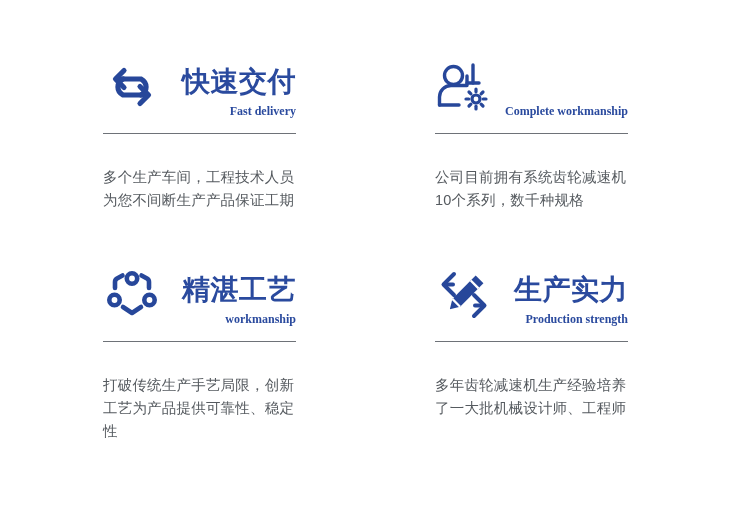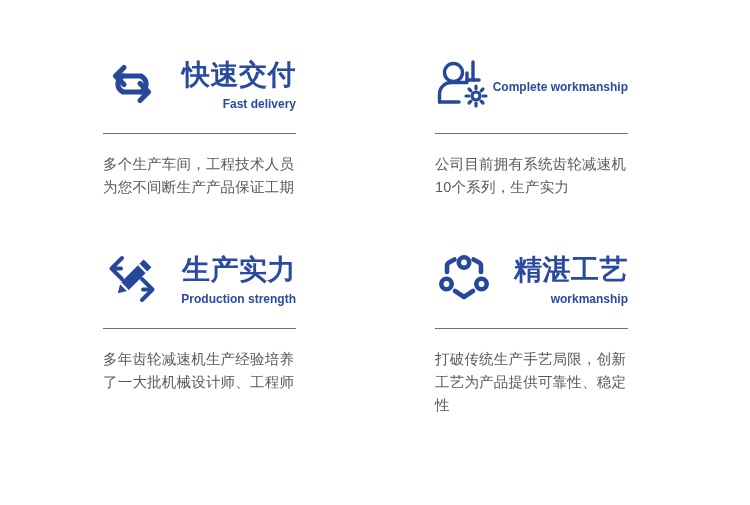--- a/index.html
+++ b/index.html
@@ -26,21 +26,21 @@
     grid-template-rows: auto auto;
     column-gap: 139px;
     row-gap: 44px;
   }
   .card {
     width: 193px;
     position: relative;
   }
   .card-head {
     display: flex;
-    align-items: center;
+    align-items: flex-end;
     justify-content: flex-start;
     height: 72px;
     margin-left: -2px;
   }
   .icon-wrap {
     width: 62px;
     height: 66px;
     flex: 0 0 62px;
     display: flex;
     align-items: center;
@@ -67,32 +67,33 @@
     letter-spacing: 0.5px;
     white-space: nowrap;
   }
   .title-en {
     font-size: 12px;
     line-height: 18px;
     font-weight: 600;
     color: #2a4a9e;
     margin-top: 4px;
     white-space: nowrap;
+    font-family: Liberation Serif, serif;
   }
   .divider {
     width: 193px;
     height: 1px;
     background: #6e7278;
     margin-top: 13px;
   }
   .body-text {
     font-size: 14.5px;
     line-height: 23px;
     color: #555a5f;
-    margin-top: 19px;
+    margin-top: 32px;
     letter-spacing: 0.2px;
     width: 205px;
   }
 </style>
 </head>
 <body>
 
 <div class="board">
   <div class="grid">
 
@@ -137,21 +138,42 @@
                 <path d="M-7 7 L-5.1 5.1"></path>
               </g>
             </g>
           </svg>
         </div>
         <div class="titles">
           <div class="title-en">Complete workmanship</div>
         </div>
       </div>
       <div class="divider"></div>
-      <div class="body-text">公司目前拥有系统齿轮减速机10个系列，生产实力</div>
+      <div class="body-text">公司目前拥有系统齿轮减速机10个系列，数千种规格</div>
+    </div>
+
+    <div class="card">
+      <div class="card-head">
+        <div class="icon-wrap">
+          <svg width="52" height="50" viewBox="0 0 52 50" fill="none" aria-hidden="true">
+            <path d="M9 18 V12 A4 4 0 0 1 11 8.5 L16.5 5.5" stroke="#27479a" stroke-width="4.6" stroke-linecap="round" stroke-linejoin="round" fill="none"></path>
+            <path d="M35.5 5.5 L41 8.5 A4 4 0 0 1 43 12 V18" stroke="#27479a" stroke-width="4.6" stroke-linecap="round" stroke-linejoin="round" fill="none"></path>
+            <path d="M17 37 L26 43 L35 37" stroke="#27479a" stroke-width="4.6" stroke-linecap="round" stroke-linejoin="round" fill="none"></path>
+            <circle cx="26" cy="8.5" r="5.2" stroke="#27479a" stroke-width="4.6" fill="none"></circle>
+            <circle cx="8.5" cy="30" r="5.2" stroke="#27479a" stroke-width="4.6" fill="none"></circle>
+            <circle cx="43.5" cy="30" r="5.2" stroke="#27479a" stroke-width="4.6" fill="none"></circle>
+          </svg>
+        </div>
+        <div class="titles">
+          <div class="title-cn">精湛工艺</div>
+          <div class="title-en">workmanship</div>
+        </div>
+      </div>
+      <div class="divider"></div>
+      <div class="body-text">打破传统生产手艺局限，创新工艺为产品提供可靠性、稳定性</div>
     </div>
 
     <div class="card">
       <div class="card-head">
         <div class="icon-wrap">
           <svg width="54" height="54" viewBox="0 0 54 54" fill="none" aria-hidden="true">
             <g transform="rotate(45 27 27)">
               <path d="M21.5 5 H32.5 V38 L27 47 L21.5 38 Z" fill="#27479a"></path>
               <path d="M21.5 12 H32.5" stroke="#ffffff" stroke-width="2.4"></path>
               <path d="M21.5 38 H32.5" stroke="#ffffff" stroke-width="2.2"></path>
@@ -164,35 +186,14 @@
         </div>
         <div class="titles">
           <div class="title-cn">生产实力</div>
           <div class="title-en">Production strength</div>
         </div>
       </div>
       <div class="divider"></div>
       <div class="body-text">多年齿轮减速机生产经验培养了一大批机械设计师、工程师</div>
     </div>
 
-    <div class="card">
-      <div class="card-head">
-        <div class="icon-wrap">
-          <svg width="52" height="50" viewBox="0 0 52 50" fill="none" aria-hidden="true">
-            <path d="M9 18 V12 A4 4 0 0 1 11 8.5 L16.5 5.5" stroke="#27479a" stroke-width="4.6" stroke-linecap="round" stroke-linejoin="round" fill="none"></path>
-            <path d="M35.5 5.5 L41 8.5 A4 4 0 0 1 43 12 V18" stroke="#27479a" stroke-width="4.6" stroke-linecap="round" stroke-linejoin="round" fill="none"></path>
-            <path d="M17 37 L26 43 L35 37" stroke="#27479a" stroke-width="4.6" stroke-linecap="round" stroke-linejoin="round" fill="none"></path>
-            <circle cx="26" cy="8.5" r="5.2" stroke="#27479a" stroke-width="4.6" fill="none"></circle>
-            <circle cx="8.5" cy="30" r="5.2" stroke="#27479a" stroke-width="4.6" fill="none"></circle>
-            <circle cx="43.5" cy="30" r="5.2" stroke="#27479a" stroke-width="4.6" fill="none"></circle>
-          </svg>
-        </div>
-        <div class="titles">
-          <div class="title-cn">精湛工艺</div>
-          <div class="title-en">workmanship</div>
-        </div>
-      </div>
-      <div class="divider"></div>
-      <div class="body-text">打破传统生产手艺局限，创新工艺为产品提供可靠性、稳定性</div>
-    </div>
-
   </div>
 </div>
 
 </body></html>

